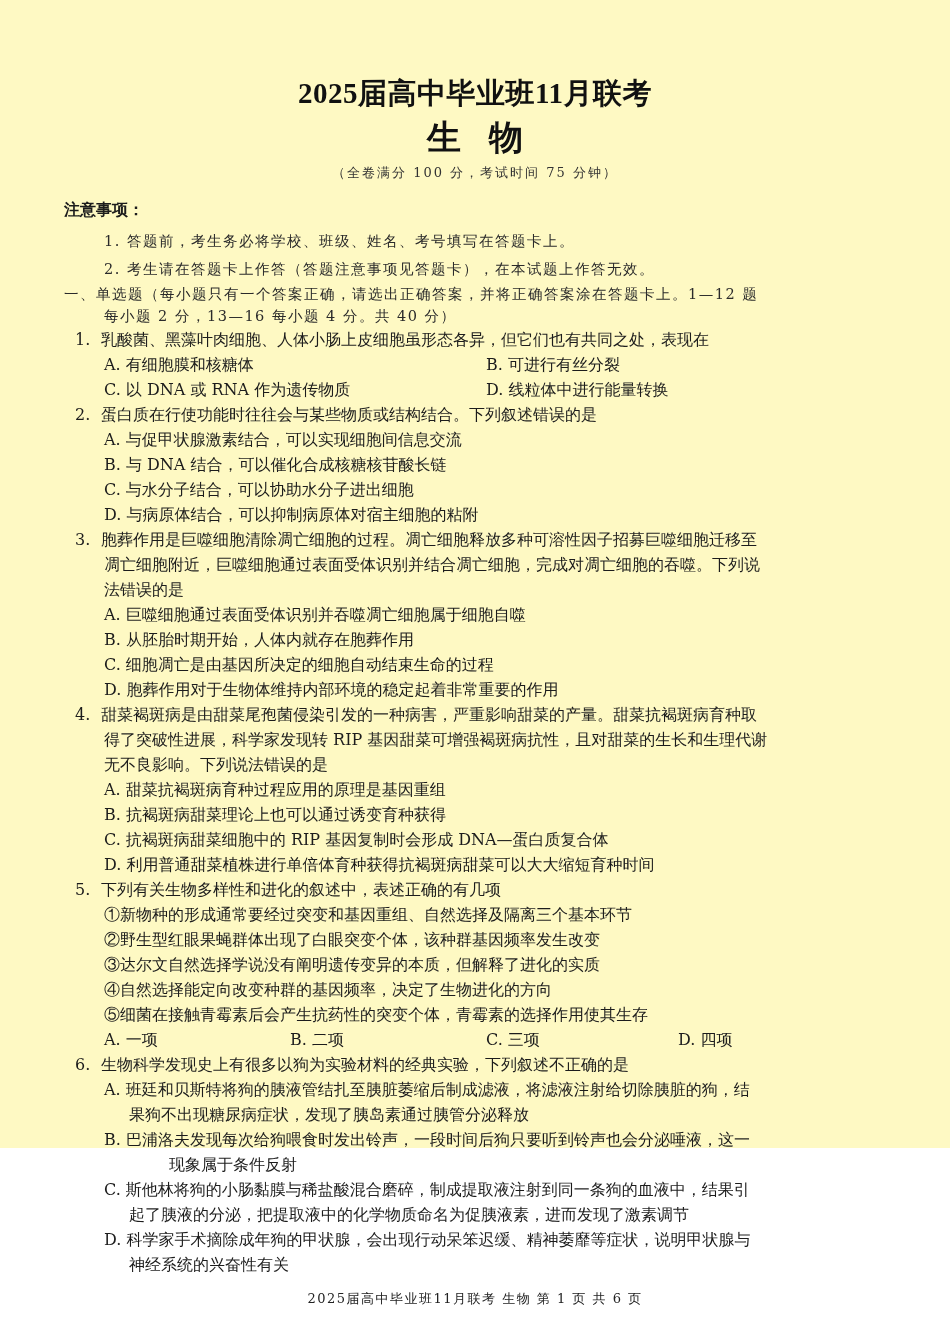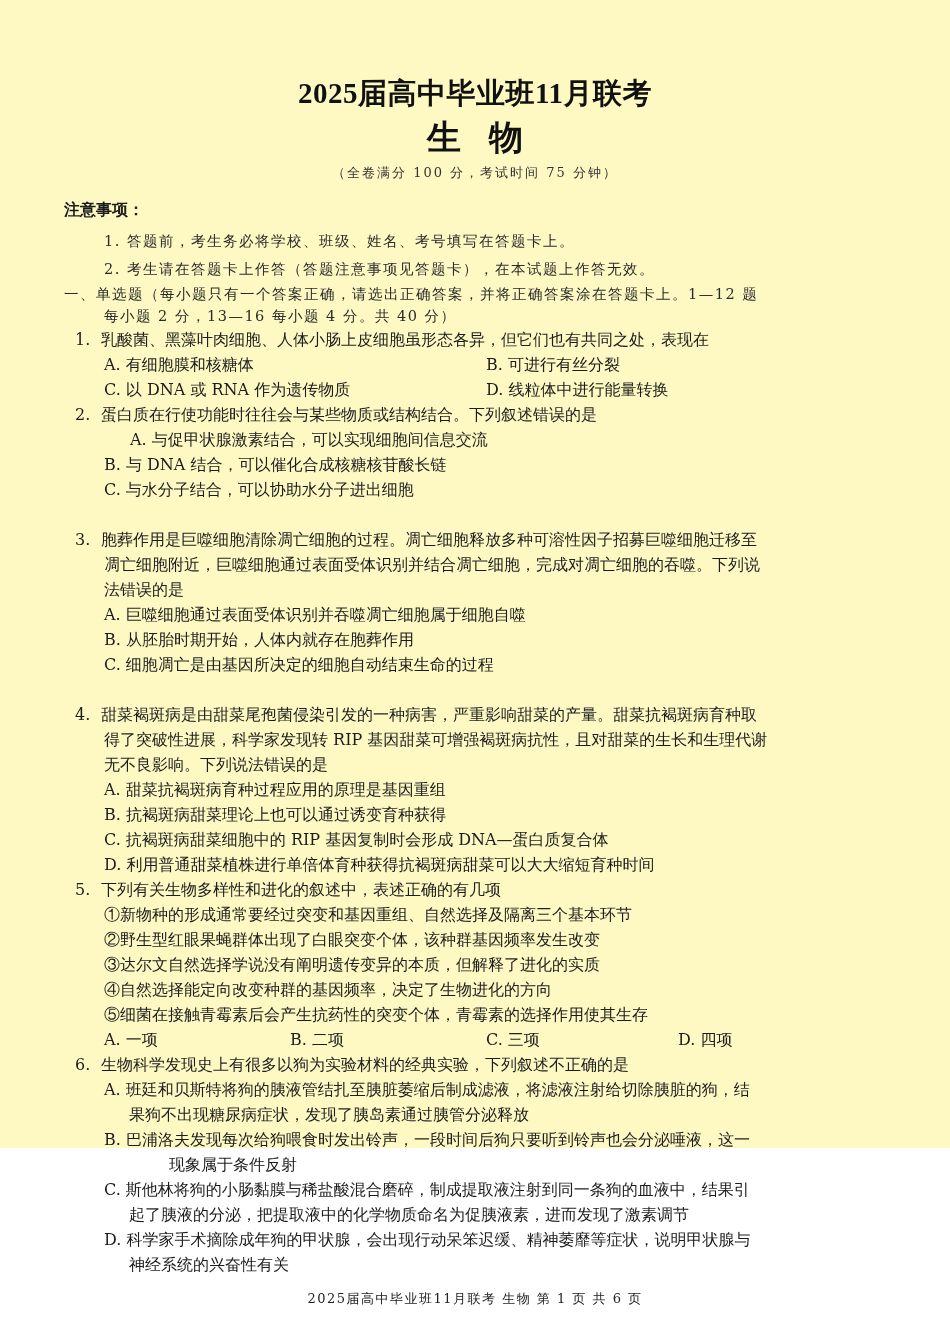--- a/index.html
+++ b/index.html
@@ -38,32 +38,34 @@
     <span class="q-num">1.</span><span>乳酸菌、黑藻叶肉细胞、人体小肠上皮细胞虽形态各异，但它们也有共同之处，表现在</span>
   </div>
   <div class="line" style="left:104px;top:355px;">A. 有细胞膜和核糖体</div>
   <div class="line" style="left:486px;top:355px;">B. 可进行有丝分裂</div>
   <div class="line" style="left:104px;top:380px;">C. 以 DNA 或 RNA 作为遗传物质</div>
   <div class="line" style="left:486px;top:380px;">D. 线粒体中进行能量转换</div>
 
   <div class="line" style="left:75px;top:405px;">
     <span class="q-num">2.</span><span>蛋白质在行使功能时往往会与某些物质或结构结合。下列叙述错误的是</span>
   </div>
-  <div class="line" style="left:104px;top:430px;margin-left:26px;">A. 与促甲状腺激素结合，可以实现细胞间信息交流</div>
+  <div class="line" style="left:104px;top:430px;">A. 与促甲状腺激素结合，可以实现细胞间信息交流</div>
   <div class="line" style="left:104px;top:455px;">B. 与 DNA 结合，可以催化合成核糖核苷酸长链</div>
   <div class="line" style="left:104px;top:480px;">C. 与水分子结合，可以协助水分子进出细胞</div>
+  <div class="line" style="left:104px;top:505px;">D. 与病原体结合，可以抑制病原体对宿主细胞的粘附</div>
 
   <div class="line" style="left:75px;top:530px;">
     <span class="q-num">3.</span><span>胞葬作用是巨噬细胞清除凋亡细胞的过程。凋亡细胞释放多种可溶性因子招募巨噬细胞迁移至</span>
   </div>
   <div class="line" style="left:104px;top:555px;">凋亡细胞附近，巨噬细胞通过表面受体识别并结合凋亡细胞，完成对凋亡细胞的吞噬。下列说</div>
   <div class="line" style="left:104px;top:580px;">法错误的是</div>
   <div class="line" style="left:104px;top:605px;">A. 巨噬细胞通过表面受体识别并吞噬凋亡细胞属于细胞自噬</div>
   <div class="line" style="left:104px;top:630px;">B. 从胚胎时期开始，人体内就存在胞葬作用</div>
   <div class="line" style="left:104px;top:655px;">C. 细胞凋亡是由基因所决定的细胞自动结束生命的过程</div>
+  <div class="line" style="left:104px;top:680px;">D. 胞葬作用对于生物体维持内部环境的稳定起着非常重要的作用</div>
 
   <div class="line" style="left:75px;top:705px;">
     <span class="q-num">4.</span><span>甜菜褐斑病是由甜菜尾孢菌侵染引发的一种病害，严重影响甜菜的产量。甜菜抗褐斑病育种取</span>
   </div>
   <div class="line" style="left:104px;top:730px;">得了突破性进展，科学家发现转 RIP 基因甜菜可增强褐斑病抗性，且对甜菜的生长和生理代谢</div>
   <div class="line" style="left:104px;top:755px;">无不良影响。下列说法错误的是</div>
   <div class="line" style="left:104px;top:780px;">A. 甜菜抗褐斑病育种过程应用的原理是基因重组</div>
   <div class="line" style="left:104px;top:805px;">B. 抗褐斑病甜菜理论上也可以通过诱变育种获得</div>
   <div class="line" style="left:104px;top:830px;">C. 抗褐斑病甜菜细胞中的 RIP 基因复制时会形成 DNA—蛋白质复合体</div>
   <div class="line" style="left:104px;top:855px;">D. 利用普通甜菜植株进行单倍体育种获得抗褐斑病甜菜可以大大缩短育种时间</div>

